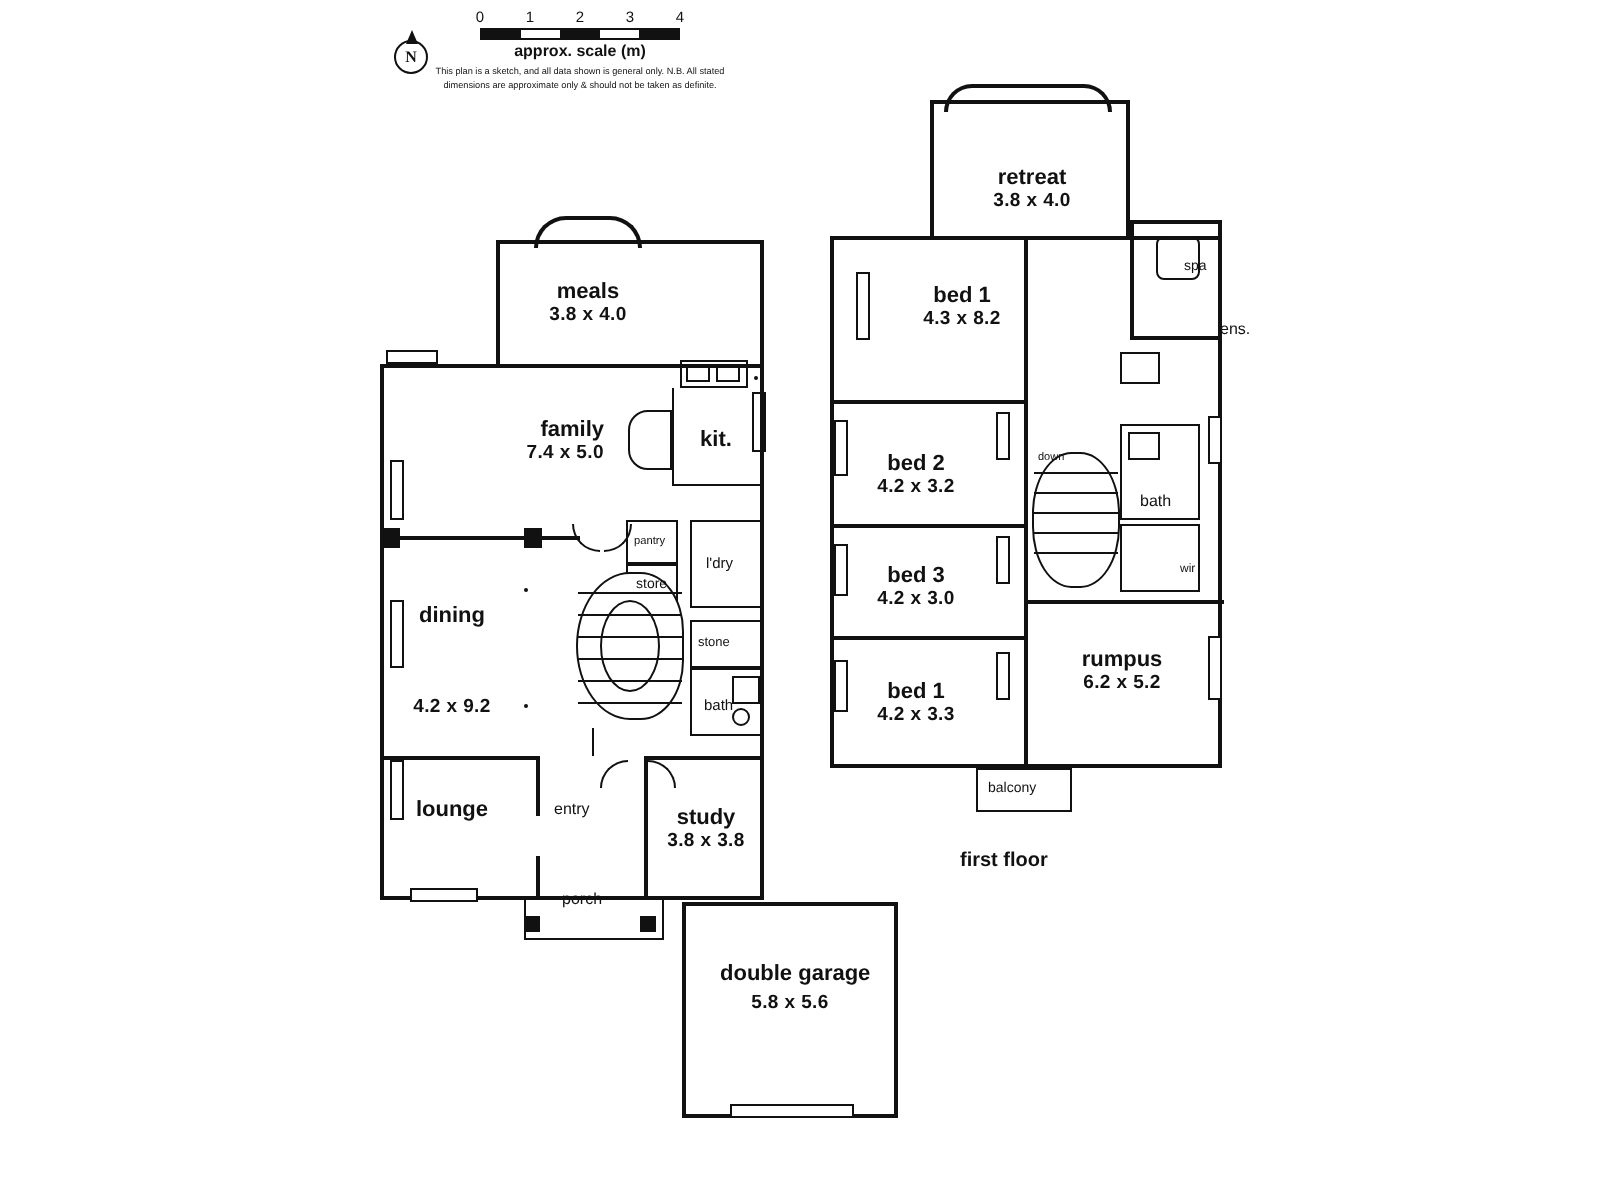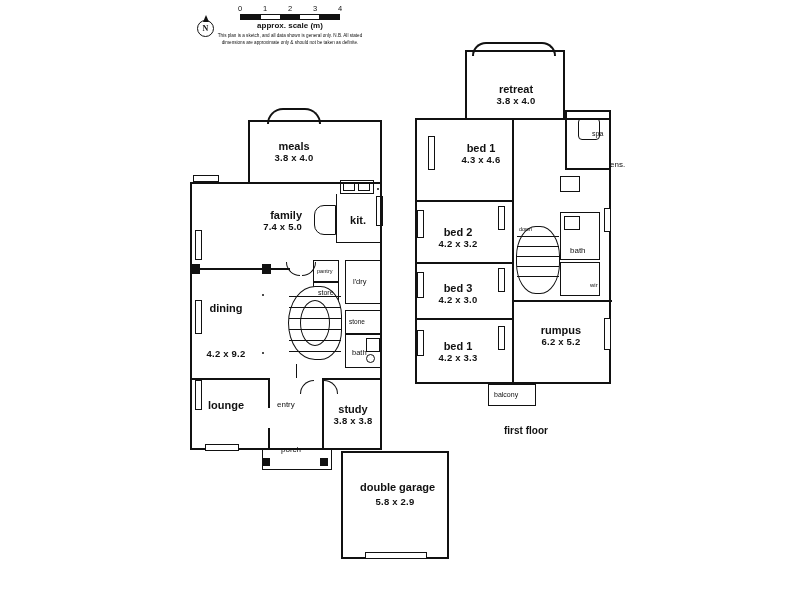--- a/index.html
+++ b/index.html
@@ -36,21 +36,20 @@
     color:#111;
     white-space:nowrap;
     font-weight:400;
   }
   .lbl-floor{
     position:absolute;
     font-size:10px;
     font-weight:700;
     color:#111;
     white-space:nowrap;
-    margin-left:24px;
   }
   .title{
     position:absolute;
     left:0;right:0;
     text-align:center;
     font-size:15.5px;
     font-weight:700;
     color:#111;
   }
 
@@ -223,21 +222,21 @@
   </div>
   <div class="room" style="left:188px;top:399px;width:76px;">
     <span>lounge</span>
   </div>
   <div class="room" style="left:324px;top:403px;width:58px;">
     <span>study</span>
     <span class="dim">3.8 x 3.8</span>
   </div>
   <div class="room" style="left:360px;top:481px;width:70px;">
     <span>double garage</span>
-    <span class="dim" style="margin-top:3px;">5.8 x 2.9</span>
+    <span class="dim" style="margin-top:3px;">5.8 x 5.6</span>
   </div>
 
   <div class="tiny" style="left:317px;top:268px;">pantry</div>
   <div class="tiny" style="left:318px;top:289px;font-size:7px;">store</div>
   <div class="tiny" style="left:353px;top:277px;font-size:7.5px;">l'dry</div>
   <div class="tiny" style="left:349px;top:318px;font-size:6.5px;">stone</div>
   <div class="tiny" style="left:352px;top:348px;font-size:7.5px;">bath</div>
   <div class="tiny" style="left:277px;top:400px;font-size:8px;">entry</div>
   <div class="tiny" style="left:281px;top:445px;font-size:8px;">porch</div>
 
@@ -280,21 +279,21 @@
   <div class="wall-thin fill-w" style="left:604px;top:318px;width:7px;height:32px;"></div>
 
   <div class="wall-thin" style="left:488px;top:384px;width:48px;height:22px;"></div>
 
   <div class="room" style="left:474px;top:83px;width:84px;">
     <span>retreat</span>
     <span class="dim">3.8 x 4.0</span>
   </div>
   <div class="room" style="left:443px;top:142px;width:76px;">
     <span>bed 1</span>
-    <span class="dim">4.3 x 4.6</span>
+    <span class="dim">4.3 x 8.2</span>
   </div>
   <div class="room" style="left:424px;top:226px;width:68px;">
     <span>bed 2</span>
     <span class="dim">4.2 x 3.2</span>
   </div>
   <div class="room" style="left:424px;top:282px;width:68px;">
     <span>bed 3</span>
     <span class="dim">4.2 x 3.0</span>
   </div>
   <div class="room" style="left:424px;top:340px;width:68px;">

